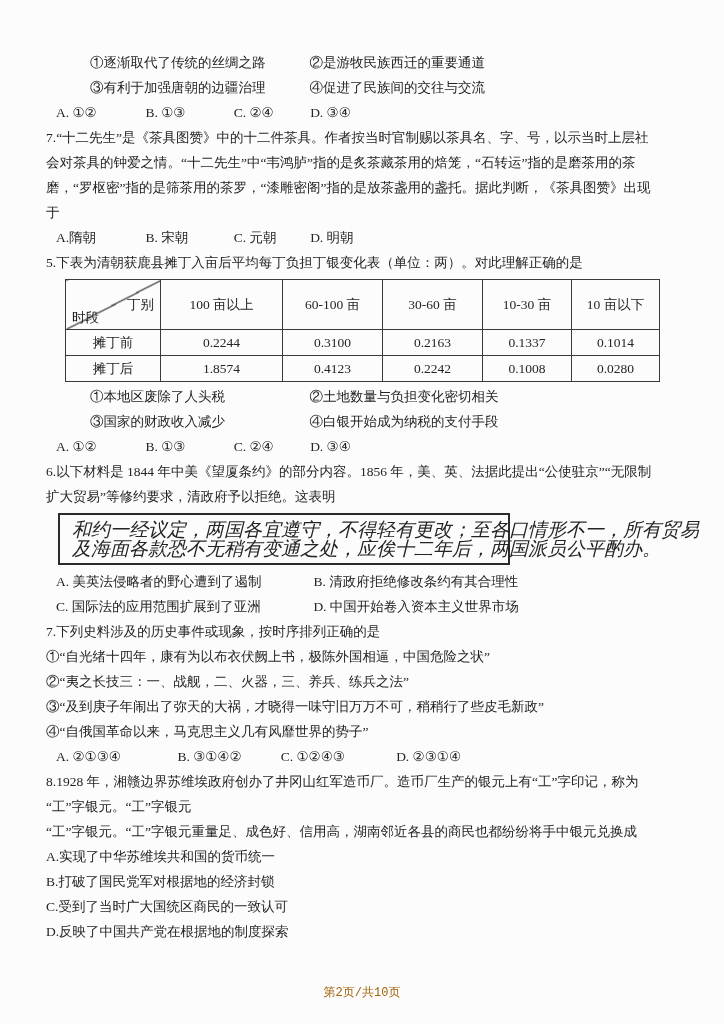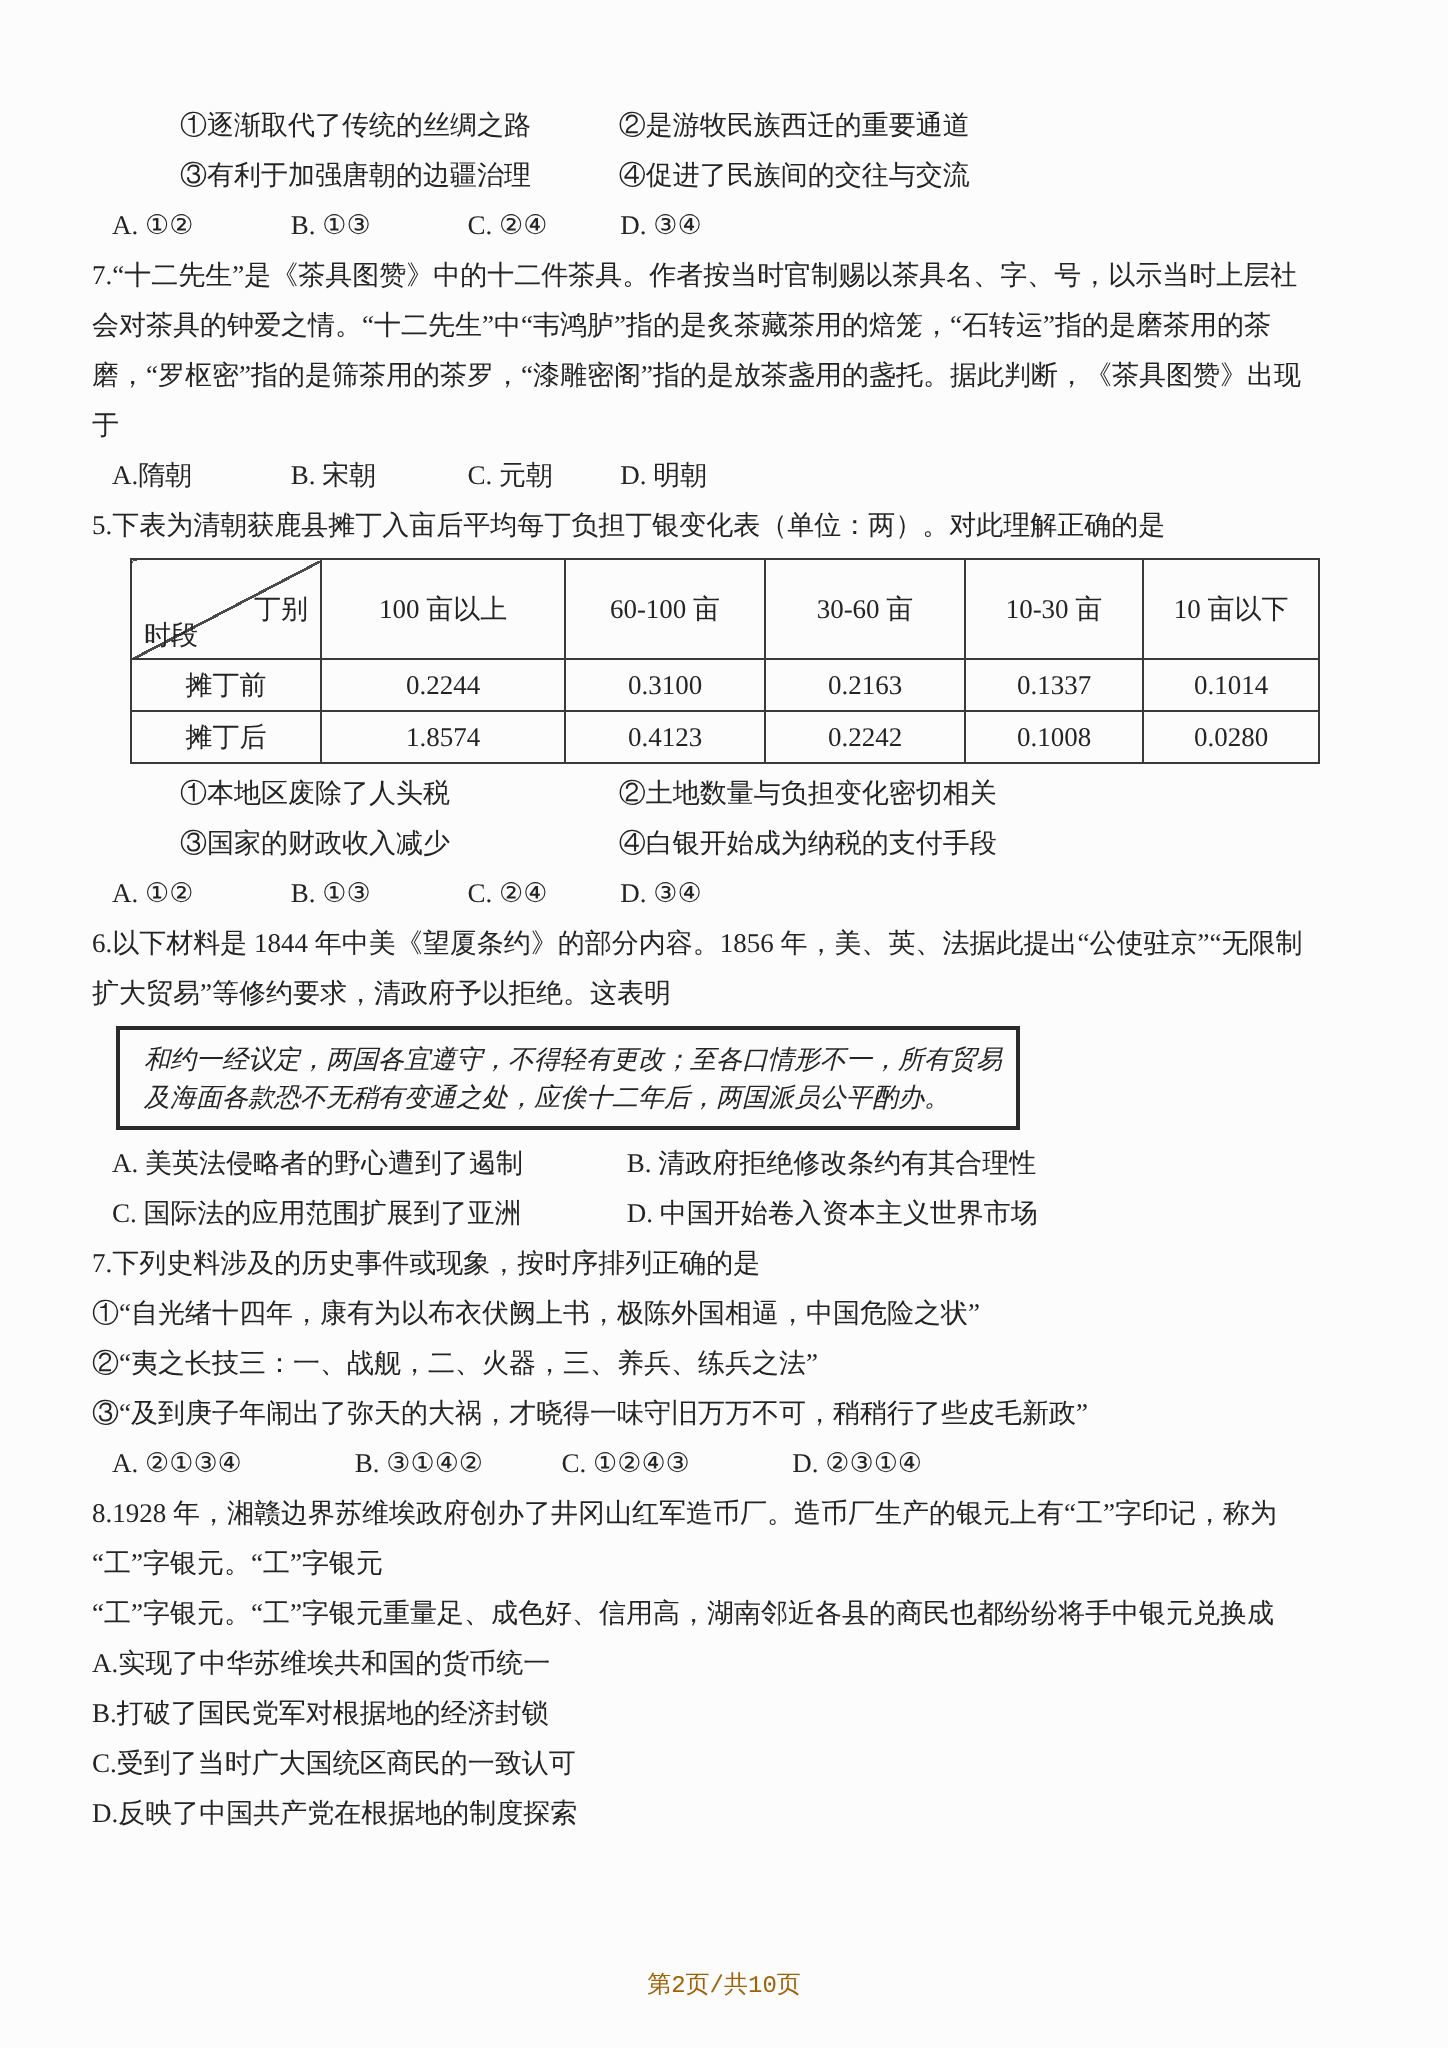--- a/index.html
+++ b/index.html
@@ -51,21 +51,21 @@
   }
   td.corner .ct { position: absolute; top: 0; right: 6px; margin-top: 16px; }
   td.corner .cb { position: absolute; bottom: 2px; left: 6px; }
 
   .qbox {
     width: 452px;
     margin: 4px 0 4px 12px;
     border: 2px solid #2b2b2b;
     padding: 5px 12px;
     font-style: italic;
-    font-size: 13px;
+    font-size: 19px;
   }
   .qbox .qline { height: 19px; line-height: 19px; white-space: nowrap; }
 
   .footer {
     position: absolute;
     top: 984px; left: 0;
     width: 100%;
     text-align: center;
     font-size: 12px;
     color: #a16207;
@@ -184,20 +184,21 @@
         <span>C. 国际法的应用范围扩展到了亚洲</span>
         <span>D. 中国开始卷入资本主义世界市场</span>
       </div>
     </section>
 
     <section>
       <div class="line">7.下列史料涉及的历史事件或现象，按时序排列正确的是</div>
       <div class="line">①“自光绪十四年，康有为以布衣伏阙上书，极陈外国相逼，中国危险之状”</div>
       <div class="line">②“夷之长技三：一、战舰，二、火器，三、养兵、练兵之法”</div>
       <div class="line">③“及到庚子年闹出了弥天的大祸，才晓得一味守旧万万不可，稍稍行了些皮毛新政”</div>
+      <div class="line">④“自俄国革命以来，马克思主义几有风靡世界的势子”</div>
       <div class="line opt row4 wide">
         <span>A. ②①③④</span>
         <span>B. ③①④②</span>
         <span>C. ①②④③</span>
         <span>D. ②③①④</span>
       </div>
     </section>
 
     <section>
       <div class="line">8.1928 年，湘赣边界苏维埃政府创办了井冈山红军造币厂。造币厂生产的银元上有“工”字印记，称为</div>

